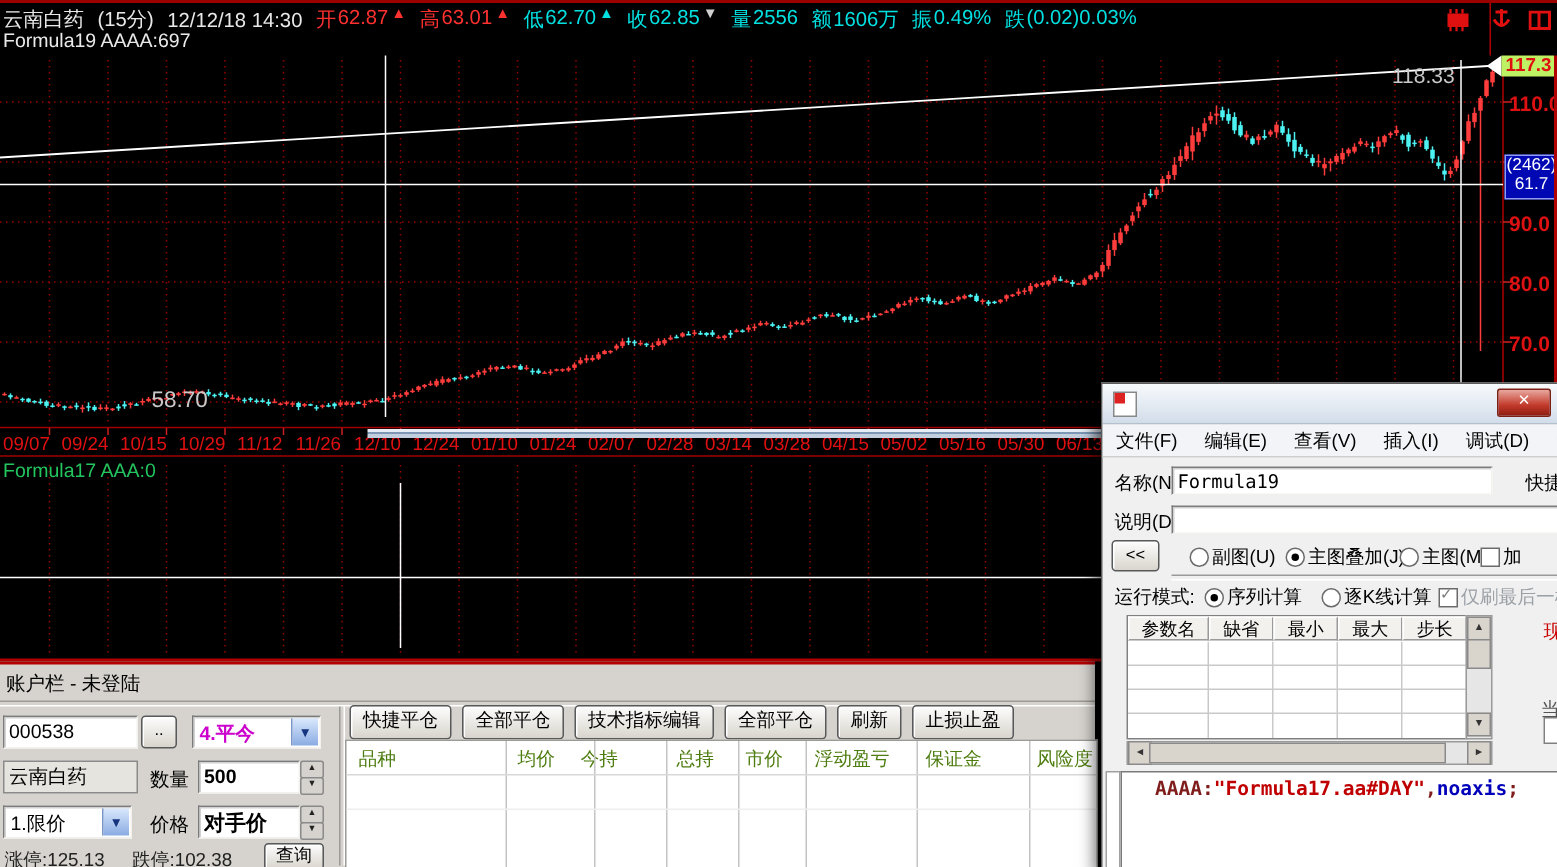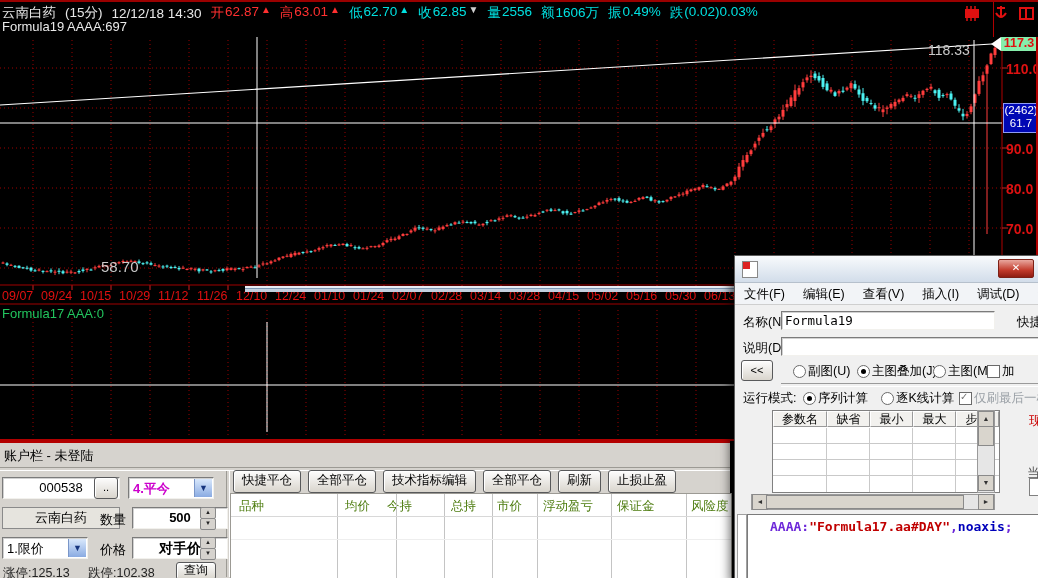--- a/index.html
+++ b/index.html
@@ -15,40 +15,40 @@
   #tb-icons{position:absolute;right:4px;top:3px;display:flex;gap:11px;align-items:center;}
   #tb-sep{position:absolute;left:993px;top:0;width:1px;height:35px;background:#b00000;}
   
   #chart-svg{position:absolute;left:0;top:0;z-index:1;}
   .ov{position:absolute;z-index:2;}
   #ind1{left:2px;top:19px;font-size:13px;color:#eaeaea;z-index:6;position:absolute;}
   #ind2{left:2px;top:306px;font-size:13px;color:#22c55e;}
   #low-label{left:101px;top:258px;font-size:15px;color:#c9c9c9;}
   #high-label{left:928px;top:42px;font-size:14px;color:#c9c9c9;}
   .yaxis-lbl{left:1006px;font-size:14px;font-weight:700;color:#dd1111;}
-  #price-tag{left:1001px;top:36px;width:36px;height:15px;background:#86efac;color:#e01010;
+  #price-tag{left:1001px;top:36px;width:36px;height:15px;background:#bef264;color:#e01010;
              font-size:12.5px;font-weight:700;text-align:center;line-height:15px;}
   #price-tag-arrow{left:991px;top:37px;width:0;height:0;border-top:7px solid transparent;
                    border-bottom:7px solid transparent;border-right:10px solid #fff;}
   #readout{left:1003px;top:103px;width:34px;height:28px;background:#0008b4;border:1px solid #8f9cf2;
            color:#fff;font-size:11.5px;text-align:center;line-height:13px;}
   #hscroll{left:245px;top:286px;width:756px;height:6px;z-index:2;position:absolute;
            background:linear-gradient(180deg,#e6ecf3 0 2px,#7d97b5 2px 3px,#c2cfde 3px 6px);}
   #right-border{left:1036px;top:0;width:2px;height:255px;background:#b00000;position:absolute;z-index:2;}
   
   .sunken{background:#fff;border:1px solid #7b7b7b;border-right-color:#f2f1ed;border-bottom-color:#f2f1ed;box-shadow:inset 1px 1px 0 rgba(0,0,0,.18);}
   .raised{background:linear-gradient(#fdfdfd,#d9d5cd);border:1px solid #58595b;border-radius:3px;
           box-shadow:inset 1px 1px 0 #fff;color:#000;text-align:center;}
   
   #trade{position:absolute;left:0;top:441px;width:730px;height:137px;background:#d6d3ce;z-index:4;
          border-top:2px solid #b40000;font-size:13px;color:#000;}
   #trade-header{position:absolute;left:4px;top:4px;font-size:13px;}
   #trade-hr{position:absolute;left:0;top:24px;width:730px;height:2px;border-top:1px solid #9c9a94;border-bottom:1px solid #fff;}
   #trade-vsep{position:absolute;left:226px;top:28px;width:2px;height:106px;border-left:1px solid #9c9a94;border-right:1px solid #fff;}
-  .tp-input{position:absolute;height:20px;font-size:13px;padding:0 17px;line-height:20px;text-align:center;}
+  .tp-input{position:absolute;height:20px;font-size:13px;padding:0 3px;line-height:20px;}
   .combo-arrow{position:absolute;right:1px;top:1px;width:17px;height:18px;
                background:linear-gradient(#d9e8fc,#8aabe2);border-left:1px solid #7a96c8;
                color:#17357e;font-size:9px;text-align:center;line-height:18px;}
   .spinner{position:absolute;width:14px;height:22px;}
   .spin-btn{position:absolute;left:0;width:14px;height:10px;background:#d6d3ce;border:1px solid #8a8a8a;
             border-radius:2px;font-size:6px;line-height:9px;text-align:center;color:#222;}
   .lbl{position:absolute;font-size:13px;}
   #btn-row{position:absolute;left:233px;top:27px;display:flex;gap:7px;}
   #btn-row .raised{height:21px;line-height:19px;font-size:12.5px;padding:0 8px;}
   #pos-table{position:absolute;left:230px;top:50px;width:500px;height:87px;background:#fff;border:1px solid #9c9a94;}
@@ -70,34 +70,34 @@
              color:#fff;font-size:10px;text-align:center;line-height:16px;font-weight:700;}
   #dlg-menu{position:absolute;left:0;top:27px;width:340px;height:21px;background:#f2f4f7;
             border-bottom:1px solid #cfcfcf;display:flex;}
   .menu-item{padding:3px 9px 0 9px;white-space:nowrap;}
   .dlg-lbl{position:absolute;white-space:nowrap;}
   .radio{position:absolute;width:11px;height:11px;border-radius:50%;background:#fff;border:1px solid #6a6a6a;}
   .radio.sel:before{content:"";position:absolute;left:3px;top:3px;width:5px;height:5px;border-radius:50%;background:#000;}
   .chk{position:absolute;width:11px;height:11px;background:#fff;border:1px solid #6a6a6a;}
   .chk.checked:before{content:"✓";position:absolute;left:0px;top:-2px;font-size:10px;color:#777;}
   .gray{color:#9aa0a6;}
-  #param-table{position:absolute;left:16px;top:154px;width:226px;height:81px;background:#fff;border:1px solid #808080;margin-left:21px;}
+  #param-table{position:absolute;left:16px;top:154px;width:226px;height:81px;background:#fff;border:1px solid #808080;}
   .pt-head{position:absolute;top:0;height:16px;background:#f2f1ee;border:1px solid;border-color:#fff #9a9a9a #9a9a9a #fff;
            font-size:12px;text-align:center;line-height:15px;box-sizing:border-box;}
   .pt-vline{position:absolute;top:17px;width:1px;height:64px;background:#c9c9c9;}
   .pt-hline{position:absolute;left:0;width:226px;height:1px;background:#c9c9c9;}
   #pt-vsb{position:absolute;left:242px;top:154px;width:16px;height:81px;background:#e6e6e6;border:1px solid #9a9a9a;}
   .sb-btn{position:absolute;left:0;width:14px;height:14px;background:#d9d5cd;border:1px solid #8a8a8a;
           font-size:7px;text-align:center;line-height:13px;color:#333;}
   #pt-hsb{position:absolute;left:16px;top:238px;width:242px;height:14px;background:#e6e6e6;border:1px solid #9a9a9a;}
   #formula-box{position:absolute;left:12px;top:258px;width:300px;height:70px;background:#fff;
                border:1px solid #7b7b7b;border-right-color:#fff;border-bottom-color:#fff;}
   #formula-text{position:absolute;left:22px;top:4px;font-family:"DejaVu Sans Mono","Liberation Mono",monospace;
                 font-size:13px;font-weight:700;white-space:nowrap;}
-  .tok-k{color:#6d28d9}.tok-s{color:#c00000}.tok-b{color:#0000bb}
+  .tok-k{color:#7f1d1d}.tok-s{color:#c00000}.tok-b{color:#0000bb}
   #left-strip{position:absolute;left:2px;top:258px;width:8px;height:64px;background:#fff;border:1px solid #a0a0a0;}
   #frag-red{position:absolute;left:294px;top:156px;color:#cc0000;font-size:13px;}
   #frag-gray{position:absolute;left:292px;top:208px;color:#555;font-size:13px;}
   #frag-box{position:absolute;left:294px;top:222px;width:10px;height:16px;background:#fff;border:1px solid #808080;}
 </style>
 </head>
 <body>
 
 <div id="screen">
 

